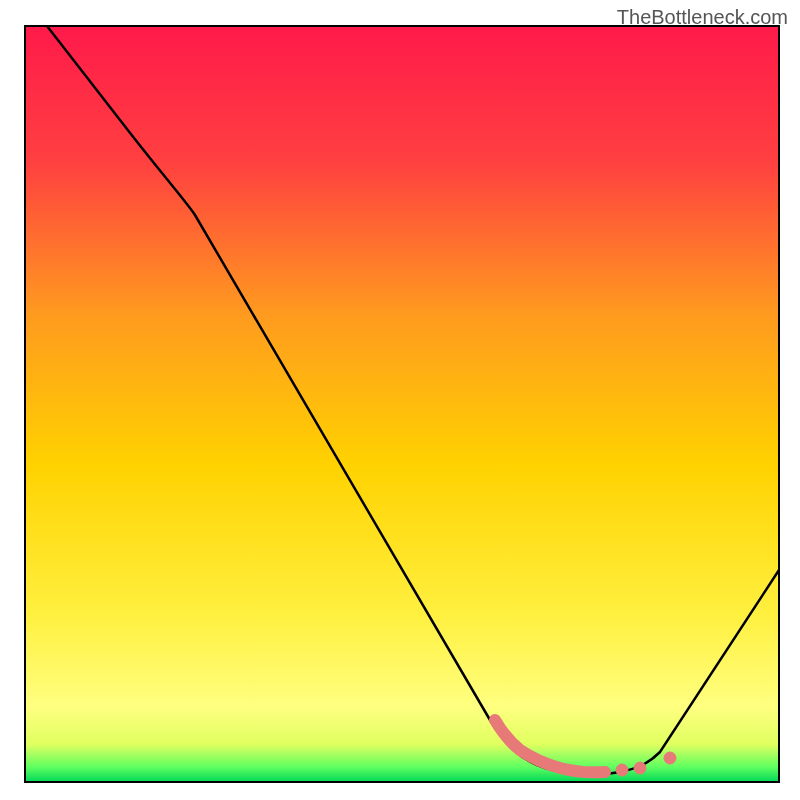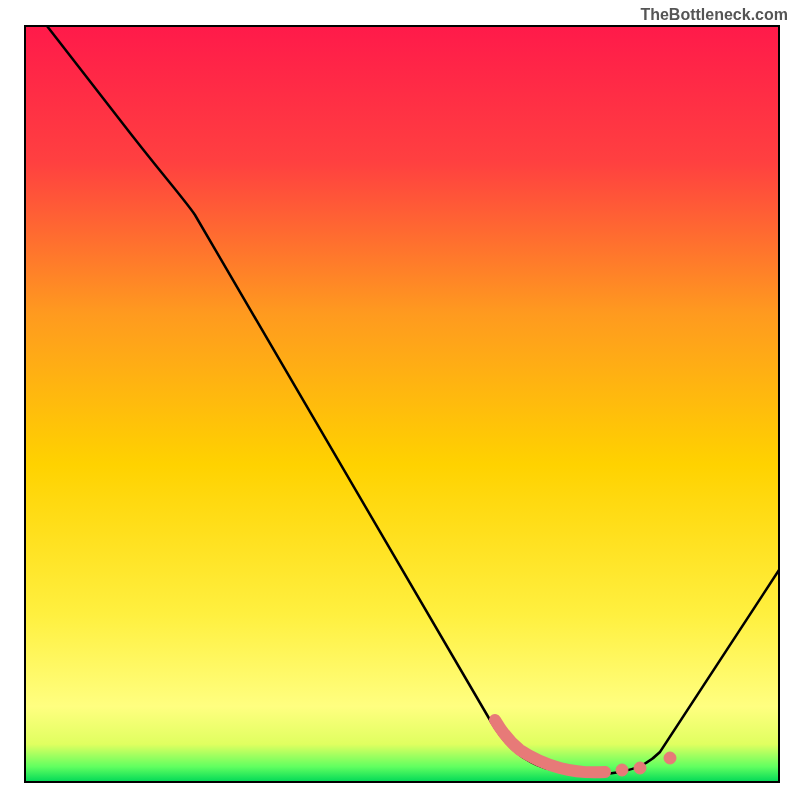--- a/index.html
+++ b/index.html
@@ -15,22 +15,22 @@
     position: absolute;
     top: 0;
     left: 0;
     width: 800px;
     height: 800px;
   }
   .watermark {
     position: absolute;
     top: 6px;
     right: 12px;
-    font-size: 16px;
-    font-weight: bold;
+    font-size: 20px;
+    font-weight: normal;
     color: #555;
     z-index: 10;
   }
   svg {
     display: block;
   }
 </style>
 </head>
 <body>
 

